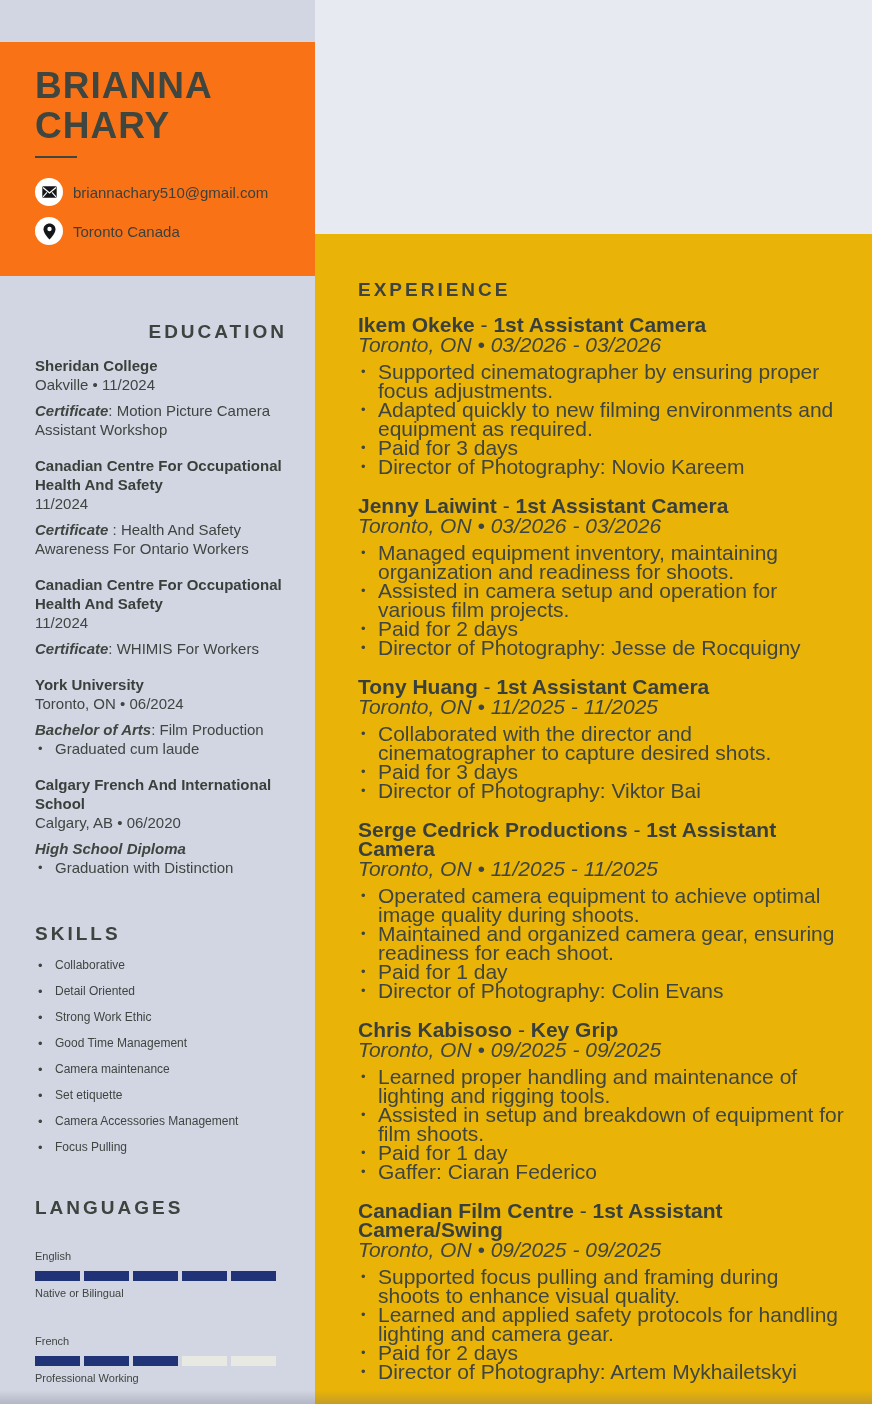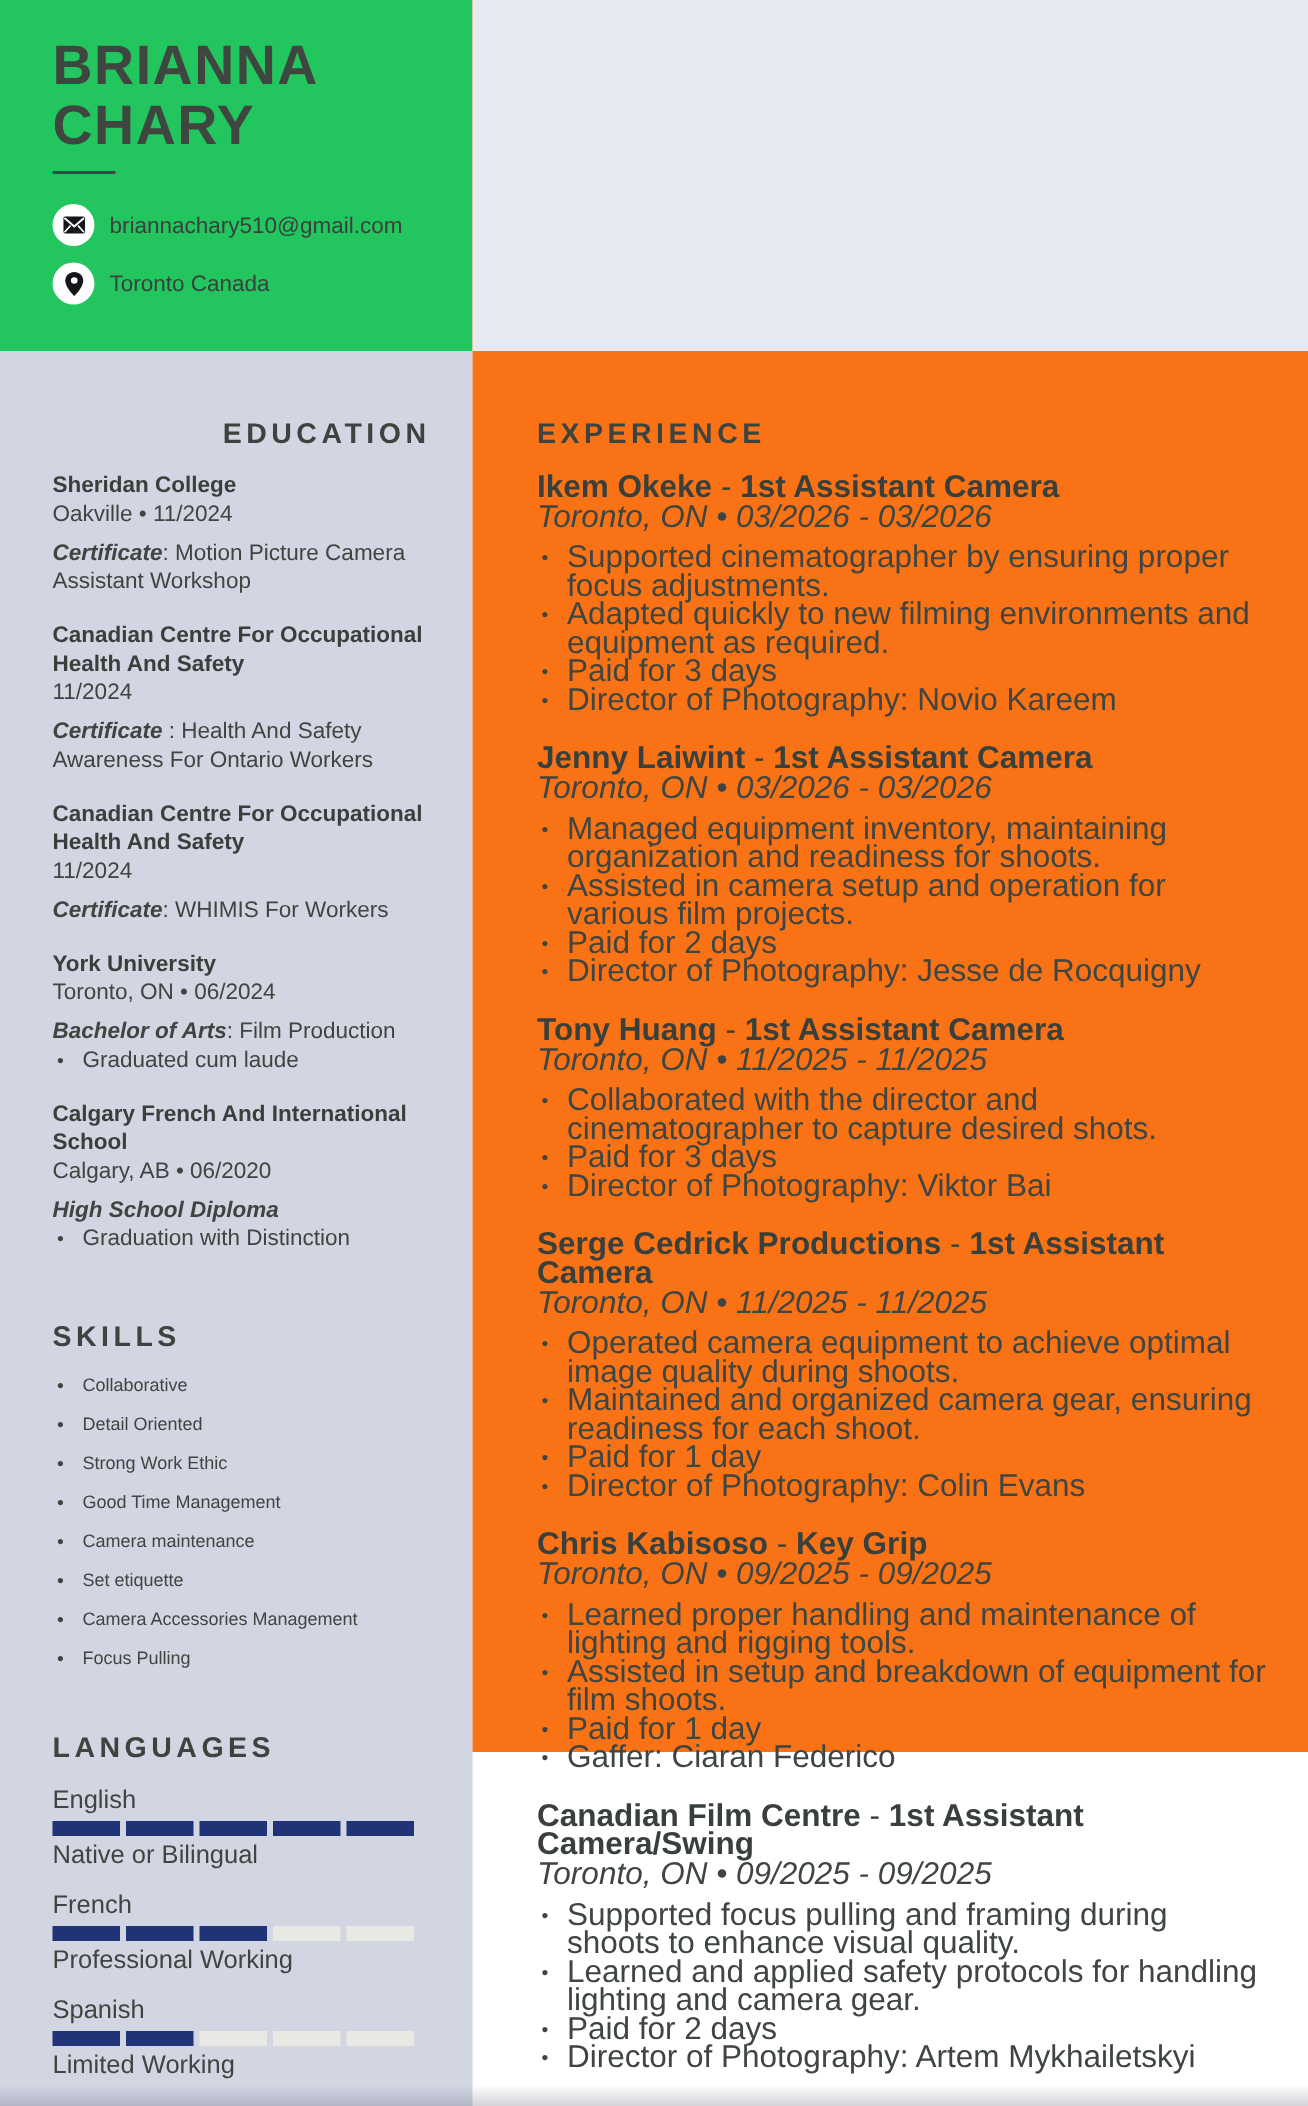--- a/index.html
+++ b/index.html
@@ -7,47 +7,47 @@
     position:relative;width:872px;height:1404px;overflow:hidden;
     font-family:"Liberation Sans",sans-serif;color:#3f4540;background:#ffffff;
   }
   .page::after{
     content:"";position:absolute;left:0;right:0;bottom:0;height:14px;
     background:linear-gradient(to bottom, rgba(110,110,125,0), rgba(100,100,115,0.28));
     pointer-events:none;
   }
   
   .sidebar{position:absolute;left:0;top:0;width:315px;height:1404px;background:#d2d6e3;}
-  .side-header{height:234px;background:#22c55e;padding:24px 24px 0 35px;box-sizing:border-box;}
+  .side-header{height:234px;background:#f97316;padding:24px 24px 0 35px;box-sizing:border-box;margin-top:42px;}
   .name{font-size:37px;font-weight:bold;color:#3e463f;line-height:40px;letter-spacing:1px;}
   .rule{width:42px;height:2px;background:#3e463f;margin:10px 0 20px 0;}
   .contact-row{display:flex;align-items:center;margin-bottom:11px;}
   .icon-circle{width:28px;height:28px;border-radius:50%;background:#ffffff;display:flex;align-items:center;justify-content:center;flex:0 0 28px;}
   .contact-text{margin-left:10px;font-size:15px;color:#3a403c;}
   .side-body{padding:0 28px 0 35px;}
   .section-heading{font-size:19px;font-weight:bold;letter-spacing:3px;color:#3d433e;line-height:21px;}
   .edu-heading{margin-top:45px;text-align:right;}
   .edu-entry{margin-top:17px;font-size:15px;line-height:19px;}
   .edu-entry.first{margin-top:14px;}
   .edu-school{font-weight:bold;color:#39403b;}
   .edu-degree{margin-top:7px;}
   .deg-label{font-weight:bold;font-style:italic;}
   .bullet{position:relative;padding-left:20px;}
   .bullet::before{content:"\2022";position:absolute;left:3px;top:0;font-size:13px;color:#3f4540;}
   .skills-heading{margin-top:46px;}
   .skills-list{margin:12px 0 0 0;padding:0;list-style:none;font-size:12px;line-height:19px;}
   .skills-list li{margin-bottom:7px;}
   .lang-heading{margin-top:40px;}
-  .lang-item{margin-top:14px;font-size:17px;line-height:19px;}
+  .lang-item{margin-top:29px;font-size:11px;line-height:19px;}
   .lang-bar{display:flex;gap:4px;margin-top:5px;margin-bottom:3px;}
   .seg{width:45px;height:10px;display:block;}
   .seg.on{background:#203377;}
   .seg.off{background:#e9e9e4;}
   
-  .main{position:absolute;left:315px;top:0;width:557px;height:1168px;background:#f97316;}
+  .main{position:absolute;left:315px;top:0;width:557px;height:1404px;background:#eab308;}
   .main-band{height:234px;background:#e8eaf2;}
   .main-body{padding:45px 26px 0 43px;box-sizing:border-box;}
   .job{margin-top:20px;font-size:21px;line-height:19px;}
   .job.first{margin-top:15px;}
   .job-title{font-weight:bold;color:#39403b;}
   .title-sep{font-weight:normal;}
   .job-meta{font-style:italic;margin-top:1px;color:#3f4540;}
   .job-bullets{margin-top:8px;}
   .refs-heading{margin-top:30px;}
   .refs-list{margin-top:13px;font-size:15px;line-height:19px;}

